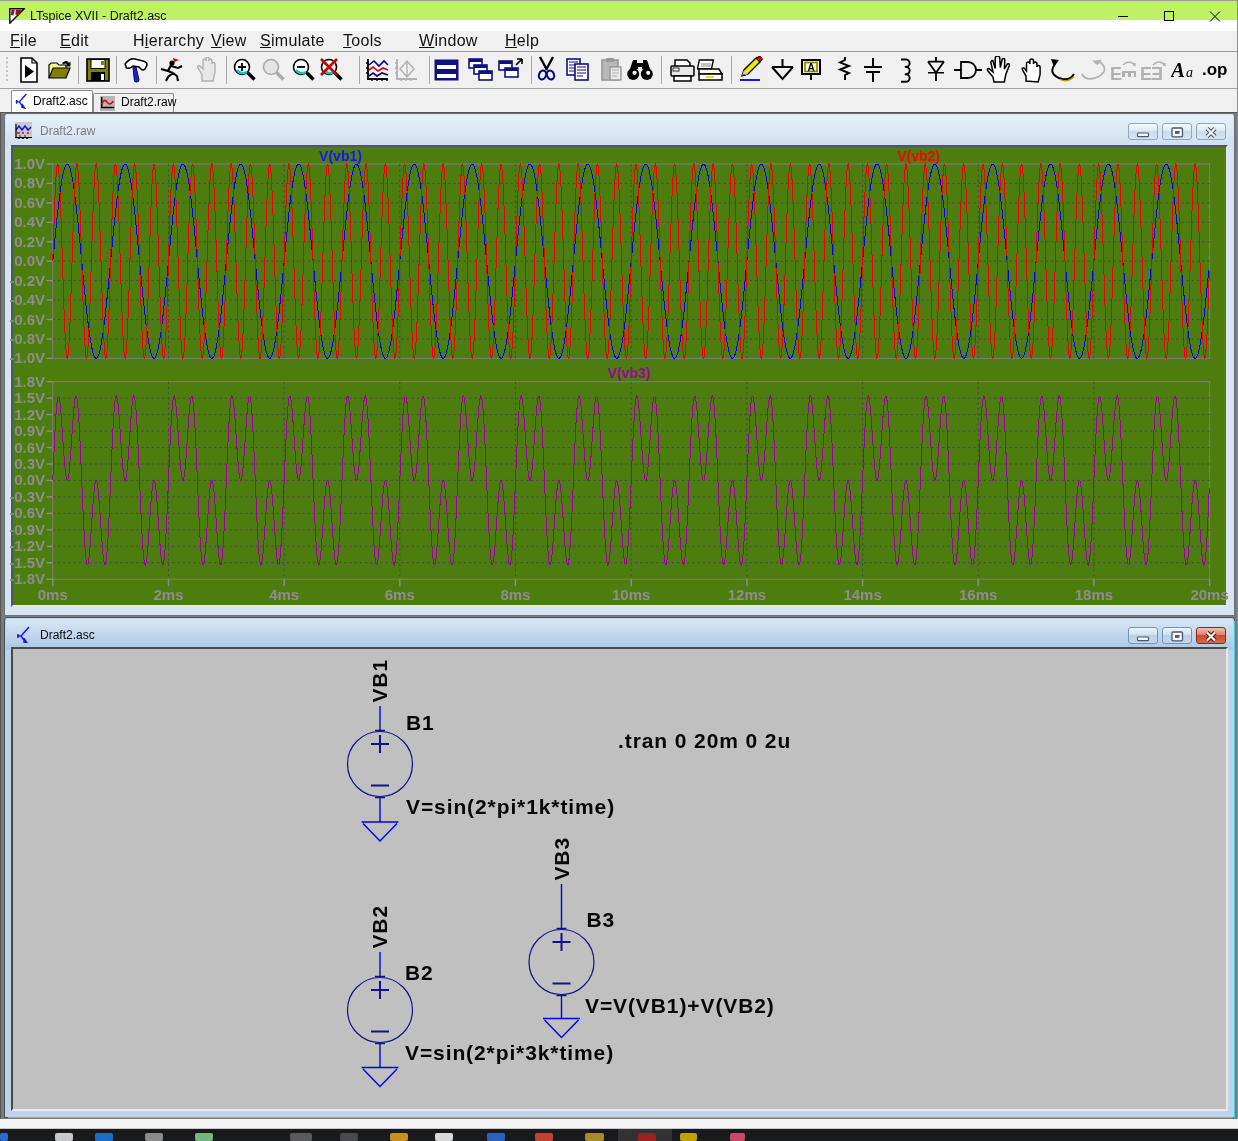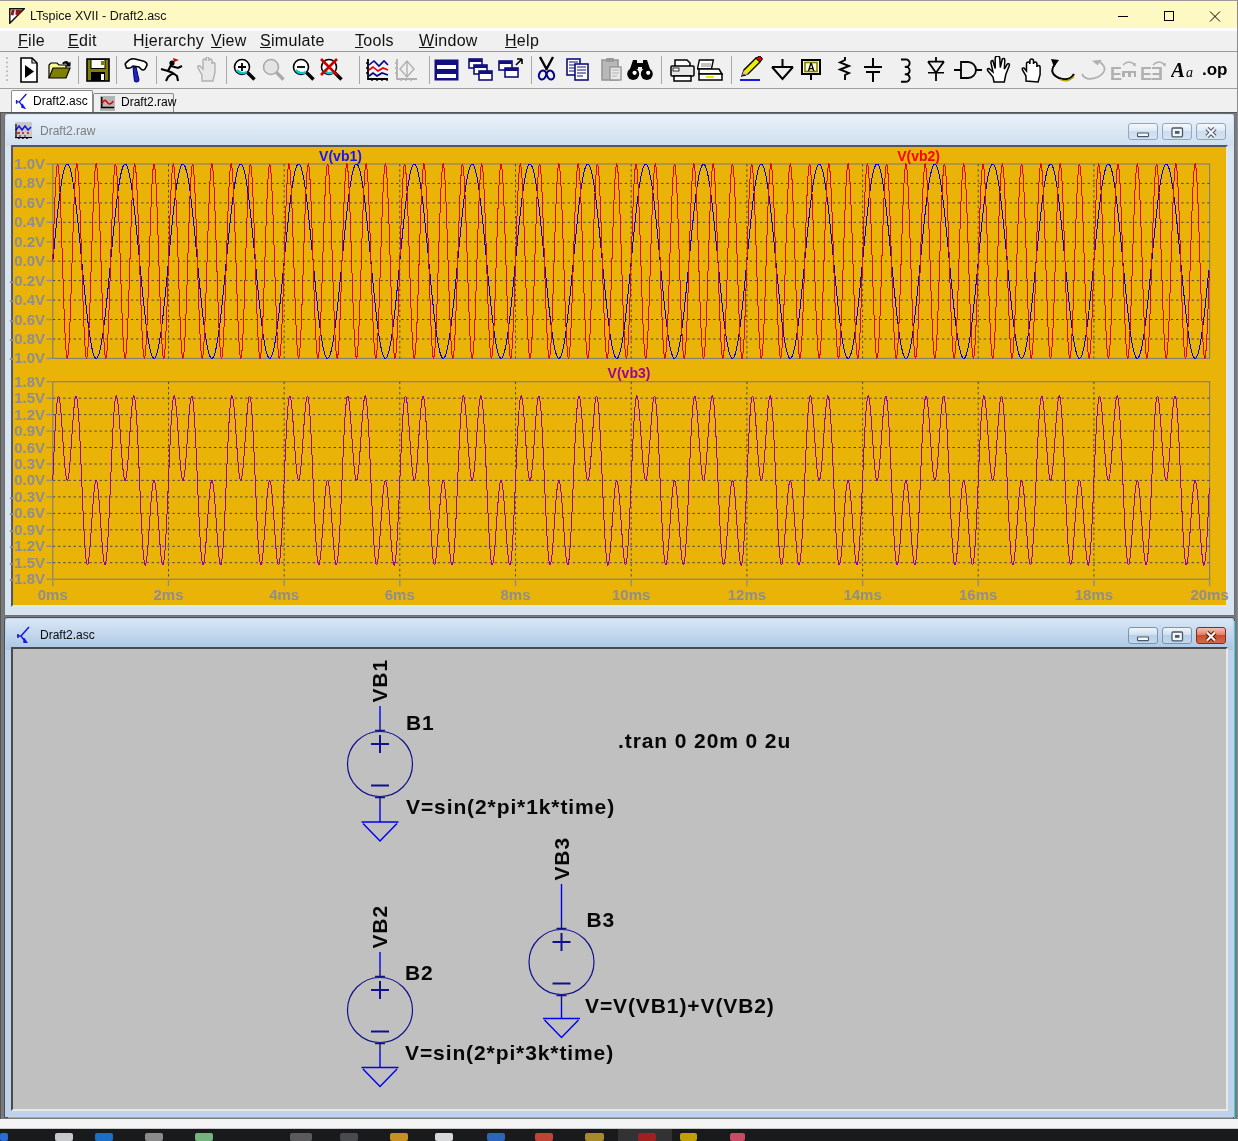--- a/index.html
+++ b/index.html
@@ -1,18 +1,18 @@
 <!DOCTYPE html>
 <html><head><meta charset="utf-8"><title>LTspice</title><style>
 *{margin:0;padding:0;box-sizing:border-box}
 html,body{width:1238px;height:1141px;overflow:hidden}
 body{position:relative;font-family:"Liberation Sans",sans-serif;background:#fff}
 .abs{position:absolute}
 
-#titlebar{position:absolute;left:0;top:0;width:1238px;height:28px;background:#fef9c3;border-top:1px solid #9b9b9b}
+#titlebar{position:absolute;left:0;top:0;width:1238px;height:20px;background:#bef264;border-top:1px solid #9b9b9b}
 #titletext{position:absolute;left:30px;top:8px;font-size:12.5px;color:#111;letter-spacing:0px}
 
 .wcg{position:absolute;top:0;height:30px;width:46px}
 
 #menubar{position:absolute;left:0;top:31px;width:1238px;height:20px;background:#f0f0f0;font-size:16px;color:#111}
 #menubar span{position:absolute;top:1px;letter-spacing:0.3px}
 #menubar u{text-decoration:underline}
 #menuborder{position:absolute;left:0;top:51px;width:1238px;height:1px;background:#999}
 
 #toolbar{position:absolute;left:0;top:52px;width:1238px;height:36px;background:#f0f0f0}
@@ -24,21 +24,21 @@
 .tab{position:absolute;font-size:15px;color:#000}
 #tab1{left:11px;top:1px;width:82px;height:22px;background:#fff;border:1px solid #8a8a8a;border-bottom:none;border-radius:2px 2px 0 0}
 #tab2{left:93px;top:4px;width:81px;height:19px;background:#efefef;border:1px solid #8a8a8a;border-bottom:none;border-radius:2px 2px 0 0}
 
 #mdi{position:absolute;left:0;top:112px;width:1238px;height:1007px;background:#7a7a7a;border-top:1px solid #555;border-left:1px solid #555}
 .cwin{position:absolute;left:3px;width:1231px}
 .cap{position:absolute;left:1px;right:1px;top:1px;height:31px}
 .capicon{position:absolute;left:9px;top:7px;width:17px;height:17px}
 .captext{position:absolute;left:34px;top:9px;font-size:12px}
 .cbtn{position:absolute;top:8px;width:30px;height:17px;border-radius:3px}
-.content{position:absolute;left:6px;right:6px;top:31px;bottom:8px;border:2px solid;border-color:#50565c #dfe6ee #dfe6ee #50565c;background:#eab308}
+.content{position:absolute;left:6px;right:6px;top:31px;bottom:8px;border:2px solid;border-color:#50565c #dfe6ee #dfe6ee #50565c;background:#4d7c0f}
 
 #wwin{top:0px;height:503px;background:#d8e4f2;border:1px solid #697078;border-radius:3px 3px 0 0}
 #wwin .cap{background:linear-gradient(180deg,#eaf1fa 0%,#dde9f5 45%,#cfdeee 100%);border-radius:3px 3px 0 0}
 #wwin .captext{color:#7c7c7c}
 .cbtn.ib{background:linear-gradient(180deg,#f4f8fc 0%,#dde9f4 45%,#ccdcee 50%,#d6e3f2 100%);border:1px solid #8ea7c2}
 
 #awin{top:504px;height:501px;background:#bed3e9;border:1px solid #46505a;border-radius:3px 3px 0 0}
 #awin .cap{background:linear-gradient(180deg,#d9e7f6 0%,#c6d9ee 40%,#aac7e4 100%);border-radius:3px 3px 0 0}
 #awin .captext{color:#0a0a0a}
 .cbtn.ab{background:linear-gradient(180deg,#eef5fb 0%,#cfe0f0 45%,#b8cfe6 50%,#c4d7ec 100%);border:1px solid #7695b5}
@@ -62,26 +62,26 @@
       <path d="M18 15.5 H28" stroke="#000" stroke-width="1"></path>
     </svg>
  <svg class="wcg" style="left:1146px" viewBox="0 0 46 30">
       <rect x="18.5" y="10.5" width="9" height="9" fill="none" stroke="#000" stroke-width="1"></rect>
     </svg>
  <svg class="wcg" style="left:1192px" viewBox="0 0 46 30">
       <path d="M18 10.5 L28 20.5 M28 10.5 L18 20.5" stroke="#000" stroke-width="1"></path>
     </svg>
 </div>
 <div id="menubar">
- <span style="left:18px"><u>F</u>ile</span>
- <span style="left:68px"><u>E</u>dit</span>
+ <span style="left:10px"><u>F</u>ile</span>
+ <span style="left:60px"><u>E</u>dit</span>
  <span style="left:133px">H<u>i</u>erarchy</span>
  <span style="left:211px"><u>V</u>iew</span>
  <span style="left:260px"><u>S</u>imulate</span>
- <span style="left:355px"><u>T</u>ools</span>
+ <span style="left:343px"><u>T</u>ools</span>
  <span style="left:419px"><u>W</u>indow</span>
  <span style="left:505px"><u>H</u>elp</span>
 </div>
 <div id="menuborder"></div>
 <div id="toolbar">
     <svg style="left:4px;top:4px" width="6" height="28" viewBox="0 0 6 28">
       <circle cx="3" cy="2.0" r="1" fill="#b5b5b5"></circle>
       <circle cx="3" cy="6.4" r="1" fill="#b5b5b5"></circle>
       <circle cx="3" cy="10.8" r="1" fill="#b5b5b5"></circle>
       <circle cx="3" cy="15.200000000000001" r="1" fill="#b5b5b5"></circle>

